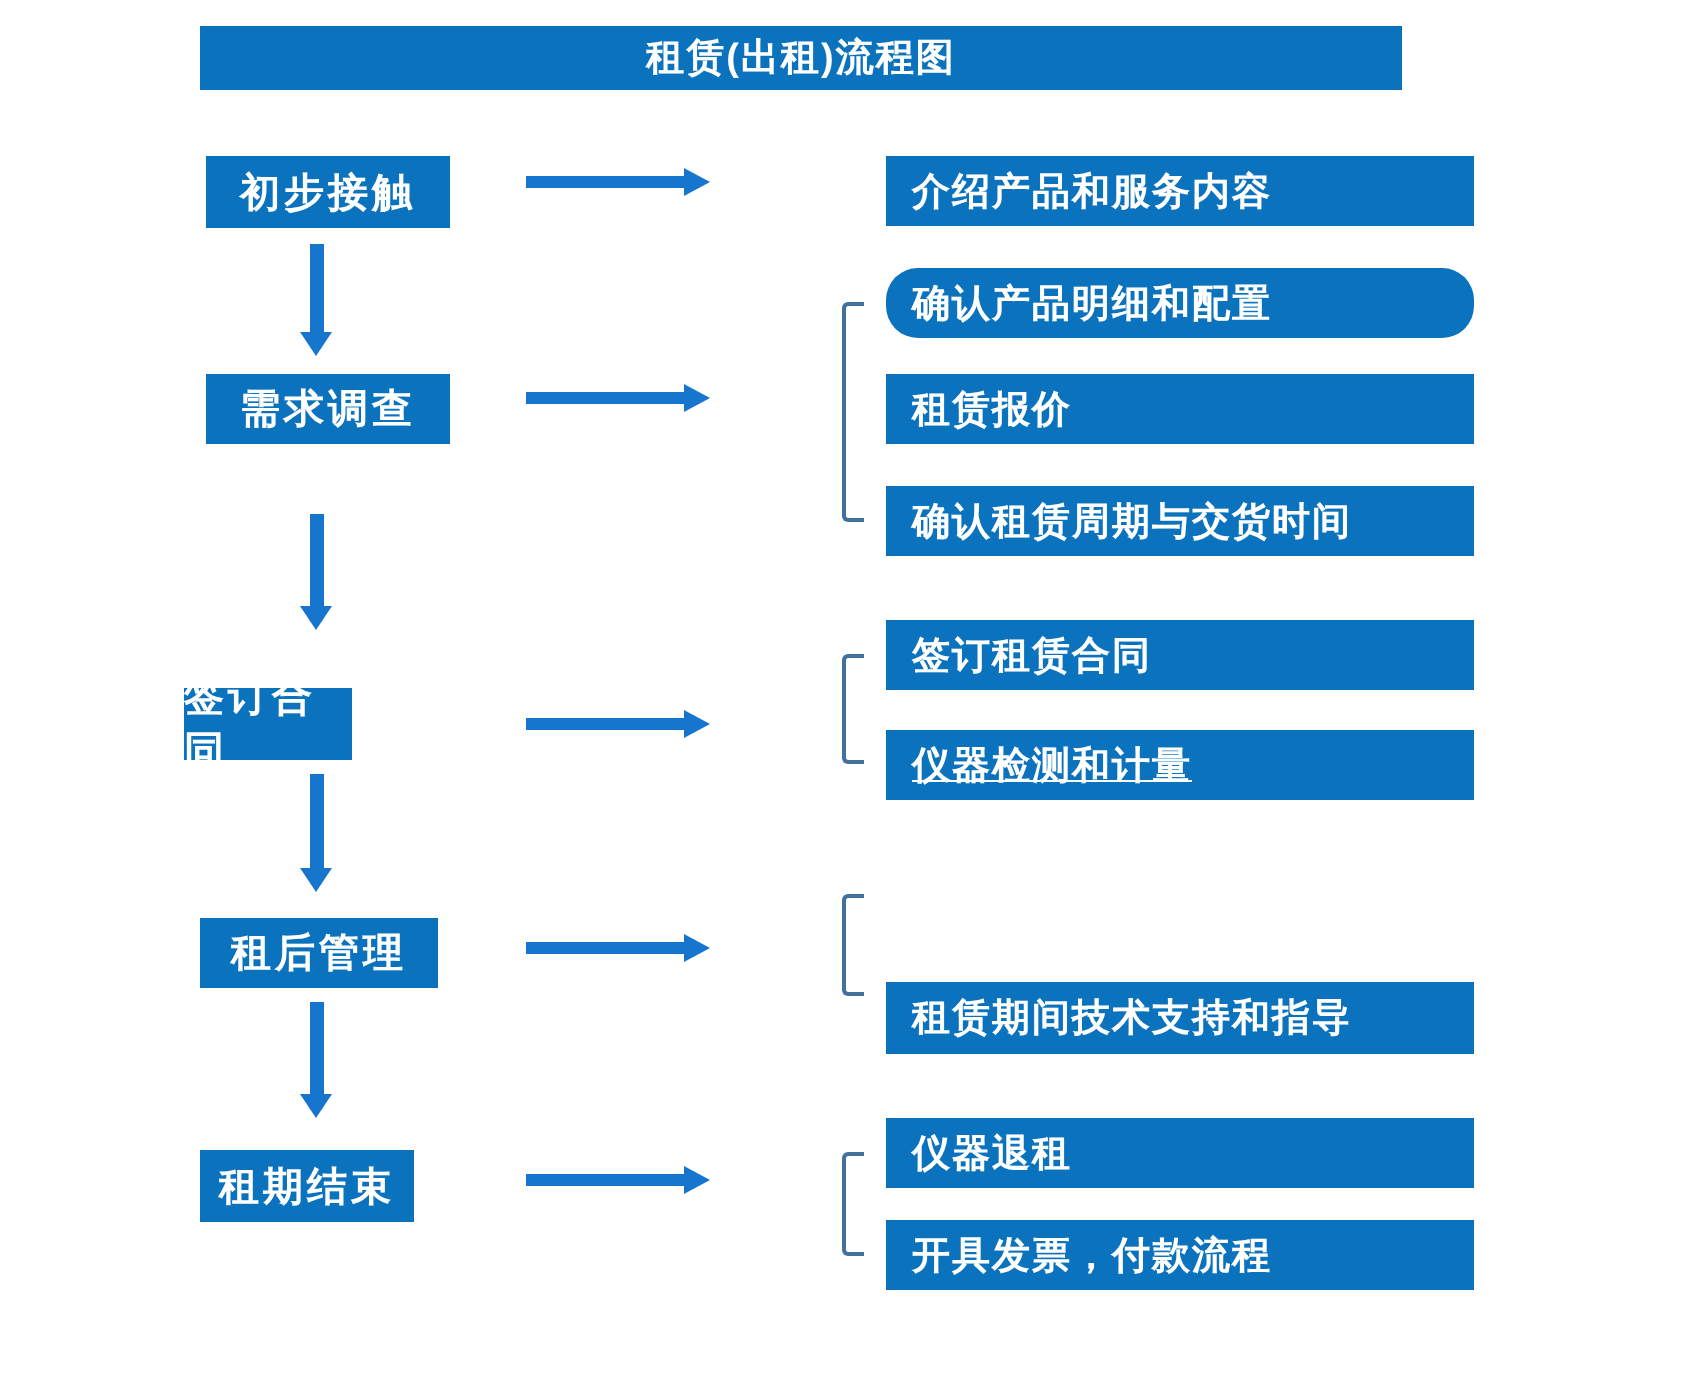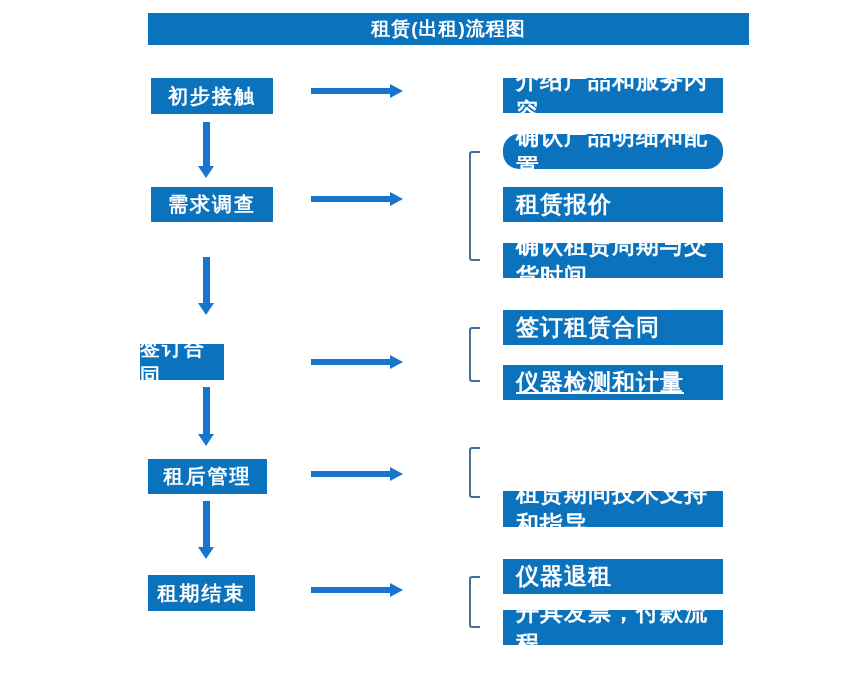--- a/index.html
+++ b/index.html
@@ -8,39 +8,39 @@
     --bracket-blue:#41719c;
     --text-white:#ffffff;
   }
   *{margin:0;padding:0;box-sizing:border-box;}
   body{
     width:844px;height:688px;
     background:#ffffff;
     font-family:"Liberation Sans","DejaVu Sans",sans-serif;
     position:relative;overflow:hidden;
   }
-  .canvas{position:absolute;inset:0;margin-left:48px;}
+  .canvas{position:absolute;inset:0;}
   .title-bar{
     position:absolute;left:100px;top:13px;width:601px;height:32px;
     background:var(--box-blue);color:var(--text-white);
     display:flex;align-items:center;justify-content:center;
     font-size:19px;font-weight:bold;letter-spacing:1px;
   }
   .step-box{
     position:absolute;height:36px;
     background:var(--box-blue);color:var(--text-white);
     display:flex;align-items:center;justify-content:center;
     font-size:20px;font-weight:bold;letter-spacing:2px;
   }
   .detail-box{
-    position:absolute;left:455px;width:220px;height:35px;
+    position:absolute;left:443px;width:294px;height:35px;
     background:var(--box-blue);color:var(--text-white);
     display:flex;align-items:center;
     padding-left:13px;
-    font-size:23px;font-weight:bold;letter-spacing:1px;
+    font-size:19px;font-weight:bold;letter-spacing:1px;
   }
   .h-arrow{
     position:absolute;left:263px;width:92px;height:14px;
     display:flex;align-items:center;
   }
   .h-arrow .shaft{width:79px;height:6px;background:var(--arrow-blue);}
   .h-arrow .head{
     width:0;height:0;
     border-left:13px solid var(--arrow-blue);
     border-top:7px solid transparent;

